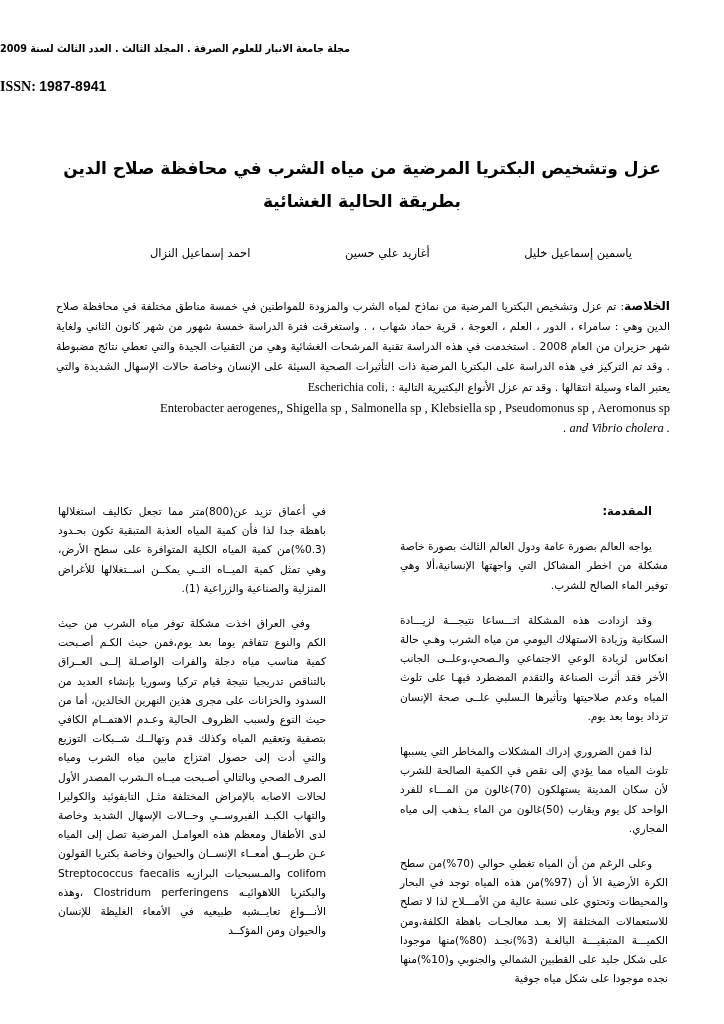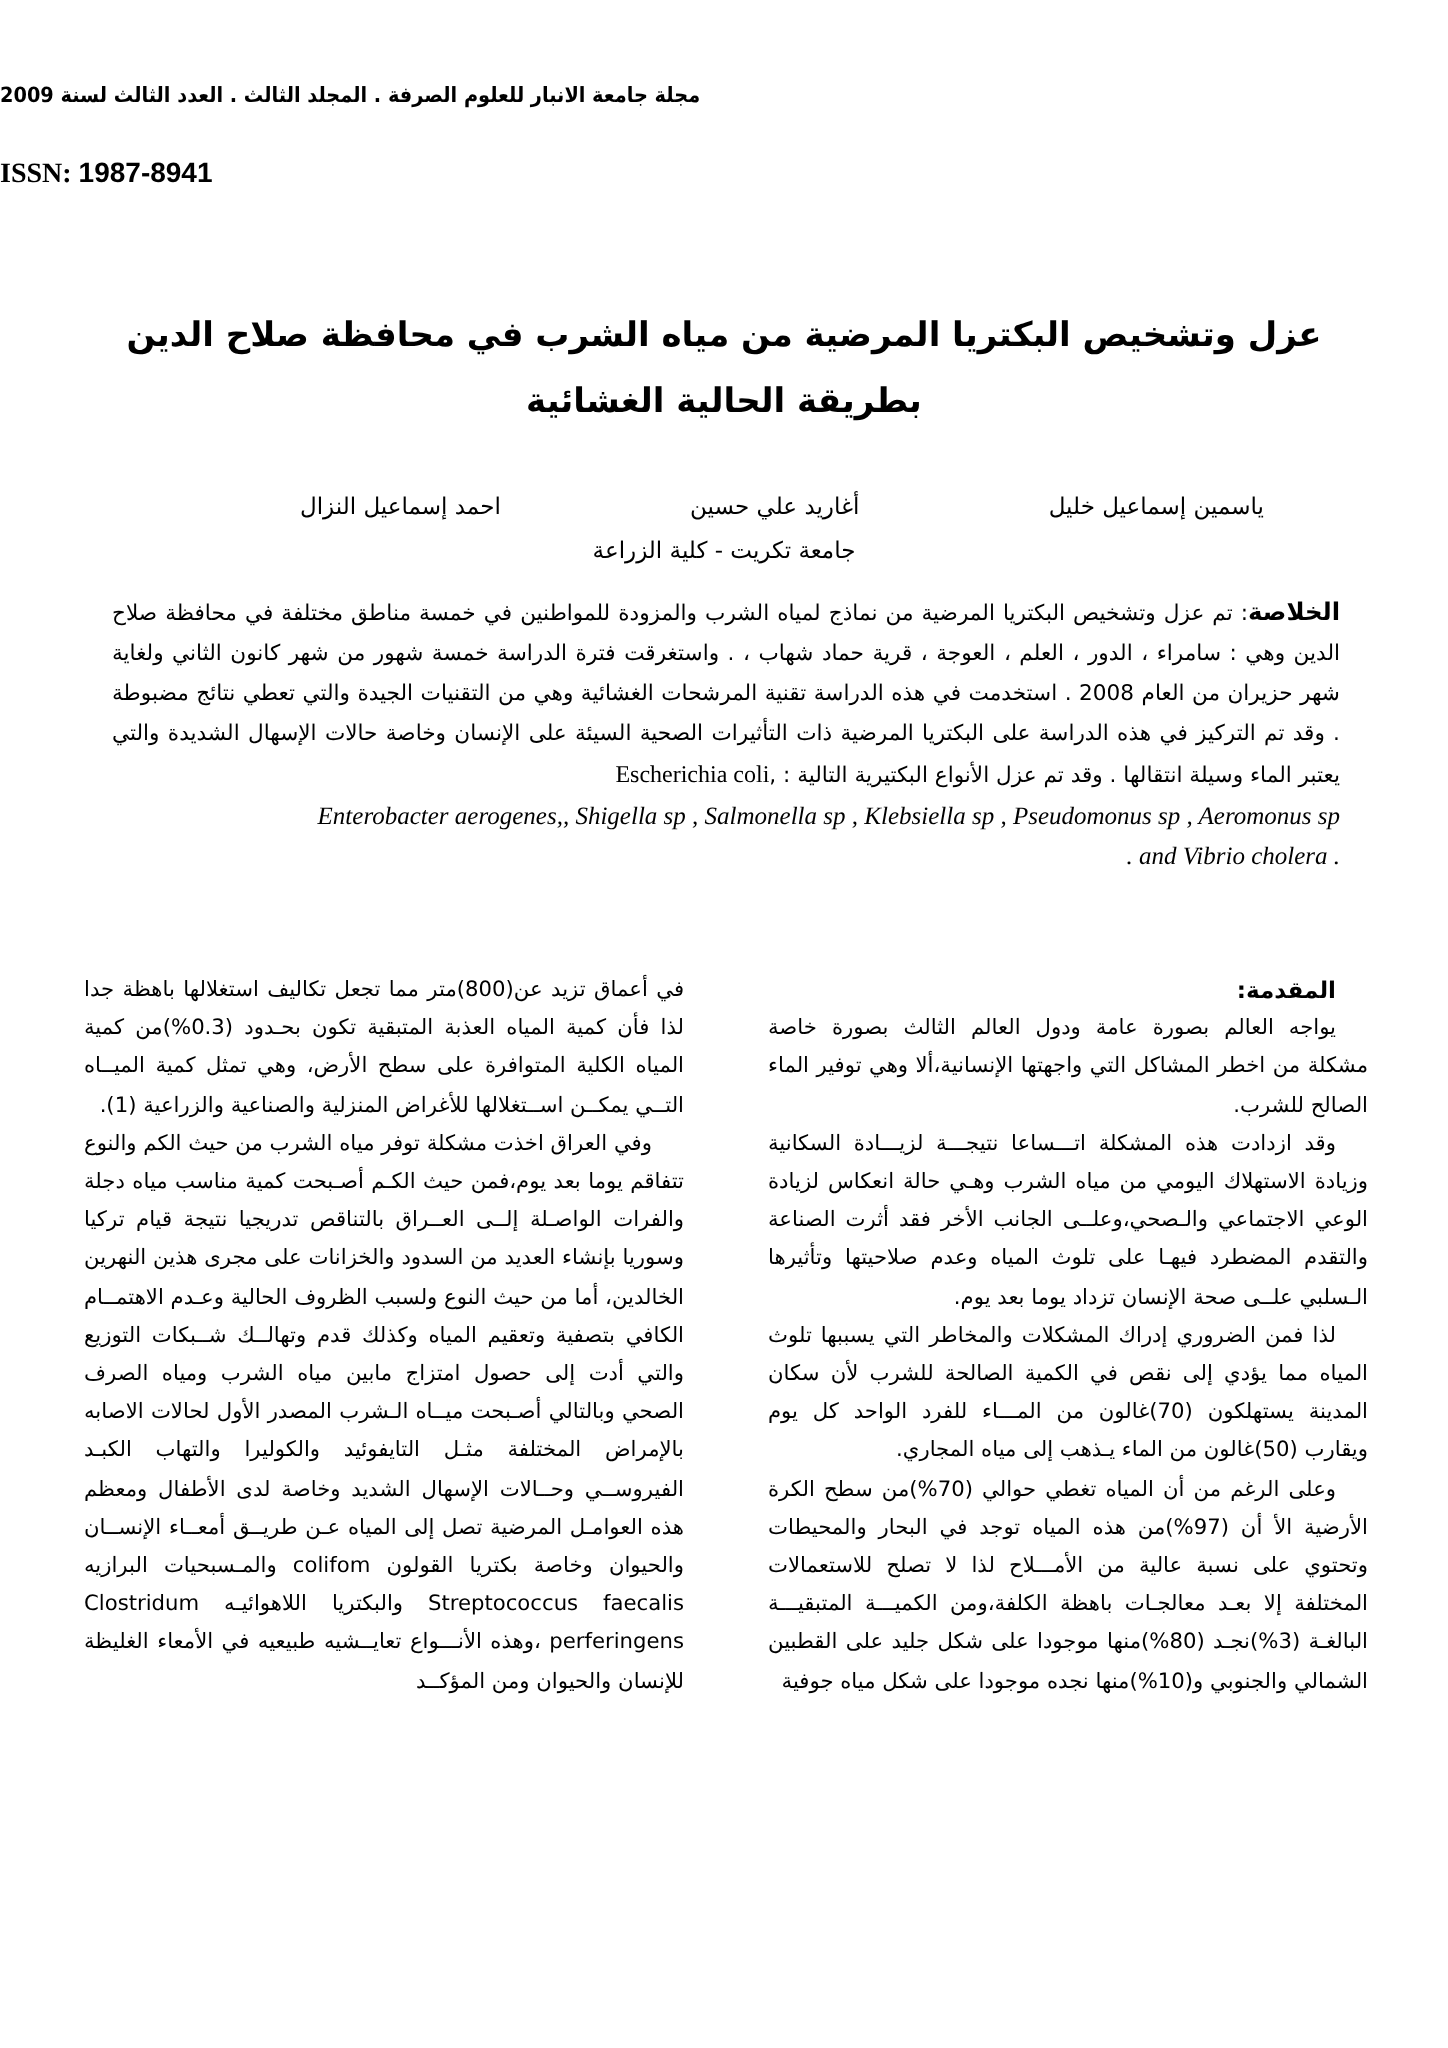--- a/index.html
+++ b/index.html
@@ -126,21 +126,20 @@
   .abstract .latin {
     font-family: "Liberation Serif", "DejaVu Serif", serif;
     font-size: 12px;
     direction: ltr;
     unicode-bidi: embed;
   }
   .species-line {
     direction: ltr;
     text-align: left;
     font-family: "Liberation Serif", "DejaVu Serif", serif;
-    font-style: italic;
     font-size: 12.5px;
     line-height: 20px;
   }
   .species-line-2 {
     direction: ltr;
     text-align: right;
     font-family: "Liberation Serif", "DejaVu Serif", serif;
     font-style: italic;
     font-size: 12.5px;
     line-height: 20px;
@@ -174,21 +173,21 @@
   }
   .col {
     flex: 1 1 0;
     direction: rtl;
     text-align: justify;
     text-align-last: right;
     font-size: 10.6px;
     line-height: 19.2px;
   }
   .col p {
-    margin: 0;
+    margin: 16px;
     text-indent: 16px;
   }
   .col p.no-indent {
     text-indent: 0;
   }
   .section-head {
     font-weight: bold;
     font-size: 11.5px;
     margin: 0 0 2px 0;
     text-indent: 0;
@@ -213,21 +212,20 @@
   <div class="title-block">
     <div class="title-line">عزل وتشخيص البكتريا المرضية من مياه الشرب في محافظة صلاح الدين</div>
     <div class="title-line title-line-2">بطريقة الحالية الغشائية</div>
   </div>
 
   <div class="authors-row">
     <span class="author">احمد إسماعيل النزال</span>
     <span class="author">أغاريد علي حسين</span>
     <span class="author">ياسمين إسماعيل خليل</span>
   </div>
-  <div class="affiliation">جامعة تكريت  - كلية الزراعة</div>
 
   <div class="abstract">
     <span class="lbl">الخلاصة</span><span>: تم عزل وتشخيص البكتريا المرضية من نماذج لمياه الشرب والمزودة للمواطنين في خمسة مناطق مختلفة في محافظة صلاح الدين وهي : سامراء ، الدور ، العلم ، العوجة ، قرية حماد شهاب ، . واستغرقت فترة الدراسة خمسة شهور   من شهر كانون الثاني ولغاية شهر حزيران من العام 2008 . استخدمت في هذه الدراسة  تقنية المرشحات الغشائية وهي من التقنيات الجيدة والتي تعطي نتائج مضبوطة . وقد تم التركيز في هذه الدراسة على البكتريا المرضية ذات التأثيرات الصحية السيئة على الإنسان وخاصة حالات الإسهال الشديدة والتي يعتبر الماء وسيلة انتقالها . وقد تم عزل الأنواع البكتيرية التالية :  ,</span><span class="latin">Escherichia coli</span>
     <div class="species-line">Enterobacter aerogenes,, Shigella sp ,  Salmonella sp , Klebsiella sp , Pseudomonus sp , Aeromonus sp</div>
     <div class="species-line-2">. and Vibrio cholera .</div>
   </div>
 
 
   <div class="columns">
 

